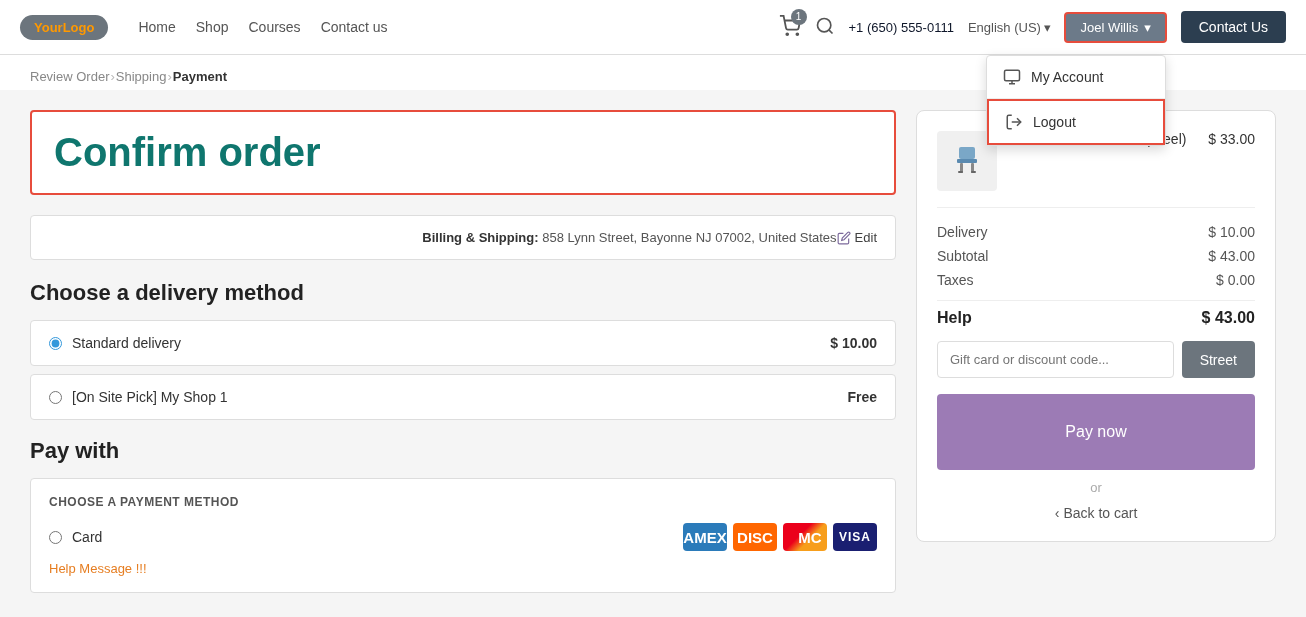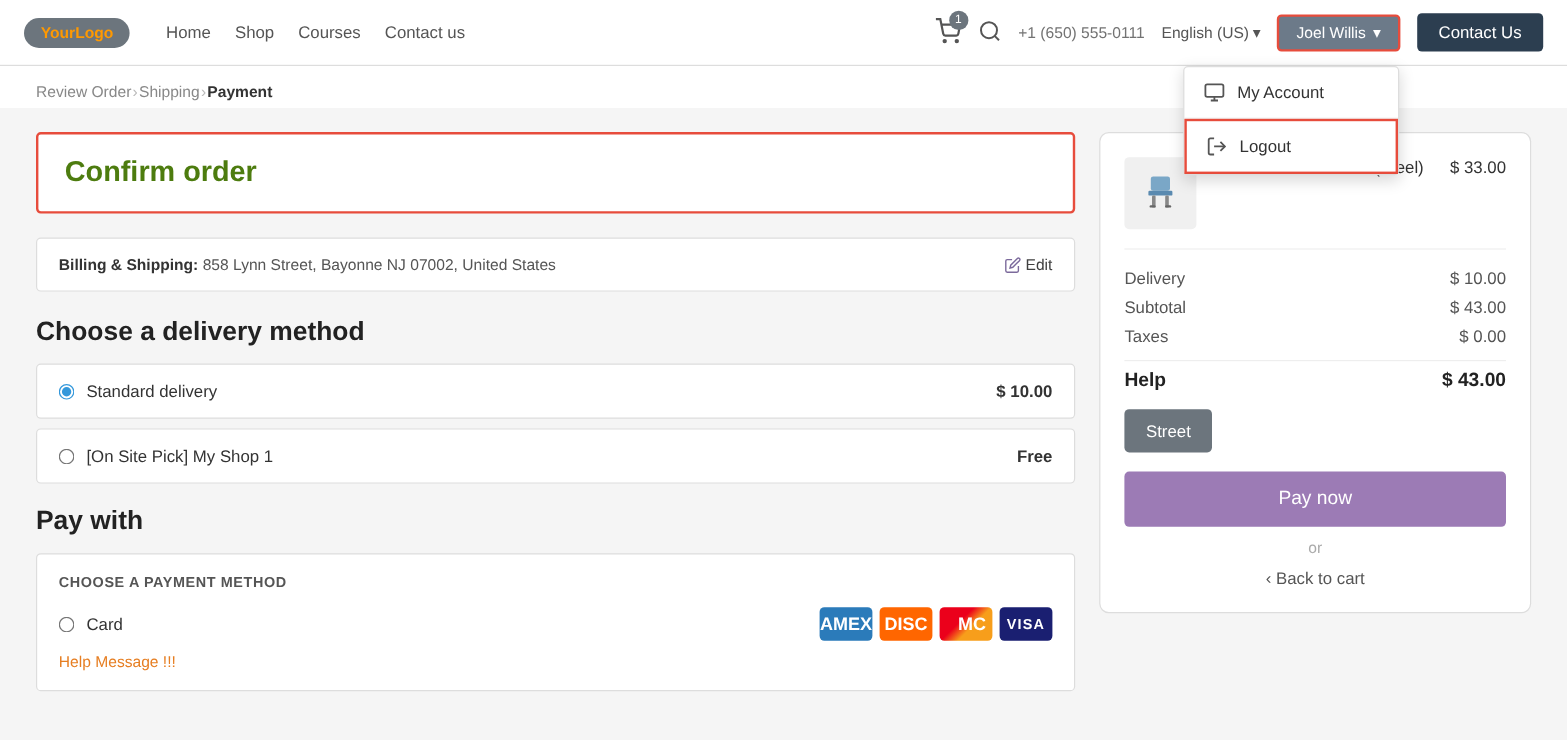--- a/index.html
+++ b/index.html
@@ -8,21 +8,21 @@
     
     .header { background: #fff; border-bottom: 1px solid #ddd; padding: 0 20px; display: flex; align-items: center; height: 55px; position: relative; }
     .logo { background: #6c757d; color: #fff; border-radius: 20px; padding: 5px 14px; font-size: 13px; font-weight: bold; margin-right: 30px; white-space: nowrap; }
     .logo span { color: #f90; }
     .nav { display: flex; gap: 20px; flex: 1; }
     .nav a { color: #555; text-decoration: none; font-size: 14px; }
     .header-right { display: flex; align-items: center; gap: 14px; margin-left: auto; }
     .cart-icon-wrap { position: relative; cursor: pointer; }
     .cart-badge { position: absolute; top: -6px; right: -6px; background: #6c757d; color: #fff; border-radius: 50%; font-size: 10px; width: 16px; height: 16px; display: flex; align-items: center; justify-content: center; }
     .search-icon { cursor: pointer; }
-    .phone { color: #737373; font-size: 13px; }
+    .phone { color: #0f172a; font-size: 13px; }
     .lang-select { color: #555; font-size: 13px; cursor: pointer; display: flex; align-items: center; gap: 3px; }
     .user-btn { background: #6c7a89; color: #fff; border: 2px solid #e74c3c; border-radius: 4px; padding: 6px 14px; cursor: pointer; font-size: 13px; display: flex; align-items: center; gap: 6px; }
     .contact-us-btn { background: #2c3e50; color: #fff; border: none; border-radius: 4px; padding: 8px 18px; cursor: pointer; font-size: 14px; }
     .dropdown-menu { position: absolute; top: 55px; right: 140px; background: #fff; border: 1px solid #ddd; border-radius: 4px; box-shadow: 0 4px 12px rgba(0,0,0,0.15); z-index: 100; min-width: 180px; }
     .dropdown-item { display: flex; align-items: center; gap: 10px; padding: 12px 16px; cursor: pointer; font-size: 14px; color: #333; border-bottom: 1px solid #eee; }
     .dropdown-item:last-child { border-bottom: none; }
     .dropdown-item.logout { border: 2px solid #e74c3c; }
 
     
     .breadcrumb { padding: 14px 30px 6px; display: flex; align-items: center; gap: 1px; font-size: 13px; color: #888; background: #fff; }
@@ -30,24 +30,24 @@
     .breadcrumb .active { color: #333; font-weight: bold; }
     .breadcrumb .sep { color: #bbb; }
 
     
     .main { display: flex; gap: 20px; padding: 20px 30px; background: #f5f5f5; min-height: calc(100vh - 110px); }
     .left-col { flex: 1; }
     .right-col { width: 360px; }
 
     
     .confirm-order-box { border: 2px solid #e74c3c; border-radius: 4px; padding: 18px 22px; background: #fff; margin-bottom: 20px; }
-    .confirm-order-title { font-size: 24px; font-weight: bold; color: #4d7c0f; }
-
-    
-    .billing-box { border: 1px solid #ddd; border-radius: 4px; background: #fff; padding: 14px 18px; display: flex; align-items: center; justify-content: space-between; margin-bottom: 20px; }
+    .confirm-order-title { font-size: 40px; font-weight: bold; color: #0f766e; }
+
+    
+    .billing-box { border: 1px solid #ddd; border-radius: 4px; background: #fff; padding: 14px 18px; display: flex; align-items: center; justify-content: flex-end; margin-bottom: 20px; }
     .billing-label { font-size: 13px; color: #555; }
     .billing-label strong { color: #333; }
     .edit-btn { color: #404040; font-size: 13px; cursor: pointer; display: flex; align-items: center; gap: 4px; }
 
     
     .section-title { font-size: 22px; font-weight: bold; color: #222; margin-bottom: 14px; }
     .delivery-option { border: 1px solid #ddd; border-radius: 4px; background: #fff; padding: 14px 18px; display: flex; align-items: center; justify-content: space-between; margin-bottom: 8px; }
     .delivery-option-left { display: flex; align-items: center; gap: 10px; font-size: 14px; }
     .delivery-price { font-weight: bold; font-size: 14px; }
     input[type=radio] { accent-color: #3498db; cursor: pointer; }
@@ -72,21 +72,21 @@
     .summary-item { display: flex; align-items: flex-start; gap: 12px; margin-bottom: 16px; padding-bottom: 16px; border-bottom: 1px solid #eee; }
     .product-img { width: 60px; height: 60px; background: #f0f0f0; border-radius: 4px; display: flex; align-items: center; justify-content: center; }
     .product-img svg { width: 36px; height: 36px; }
     .product-name { font-size: 14px; font-weight: 500; flex: 1; }
     .product-price { font-size: 14px; font-weight: 500; white-space: nowrap; }
     .summary-row { display: flex; justify-content: space-between; font-size: 14px; color: #555; margin-bottom: 8px; }
     .summary-total { display: flex; justify-content: space-between; font-size: 16px; font-weight: bold; color: #222; margin: 12px 0; padding-top: 8px; border-top: 1px solid #eee; }
     .discount-row { display: flex; gap: 8px; margin-top: 14px; }
     .discount-input { flex: 1; border: 1px solid #ddd; border-radius: 4px; padding: 10px 12px; font-size: 13px; color: #999; outline: none; }
     .apply-btn { background: #6c757d; color: #fff; border: none; border-radius: 4px; padding: 10px 18px; font-size: 14px; cursor: pointer; }
-    .pay-now-btn { width: 100%; background: #9c7bb5; color: #fff; border: none; border-radius: 4px; padding: 14px; font-size: 16px; cursor: pointer; margin-top: 16px; }
+    .pay-now-btn { width: 100%; background: #9c7bb5; color: #fff; border: none; border-radius: 4px; padding: 29px; font-size: 16px; cursor: pointer; margin-top: 16px; }
     .or-text { text-align: center; color: #aaa; font-size: 13px; margin: 10px 0; }
     .back-to-cart { text-align: center; color: #555; font-size: 14px; cursor: pointer; display: flex; align-items: center; justify-content: center; gap: 4px; }
 
     
     ::-webkit-scrollbar { width: 6px; }
     ::-webkit-scrollbar-thumb { background: #ccc; border-radius: 3px; }
   </style>
 </head>
 <body>
 
@@ -250,20 +250,21 @@
       </div>
 
       
       <div class="summary-total">
         <span>Help</span>
         <span>$ 43.00</span>
       </div>
 
       
       <div class="discount-row">
+        <input class="discount-input" type="text" placeholder="Gift card or discount code..." style="">
         <button class="apply-btn">Street</button>
       </div>
 
       
       <button class="pay-now-btn">Pay now</button>
 
       <div class="or-text">or</div>
 
       <div class="back-to-cart">
         <span>‹</span>

